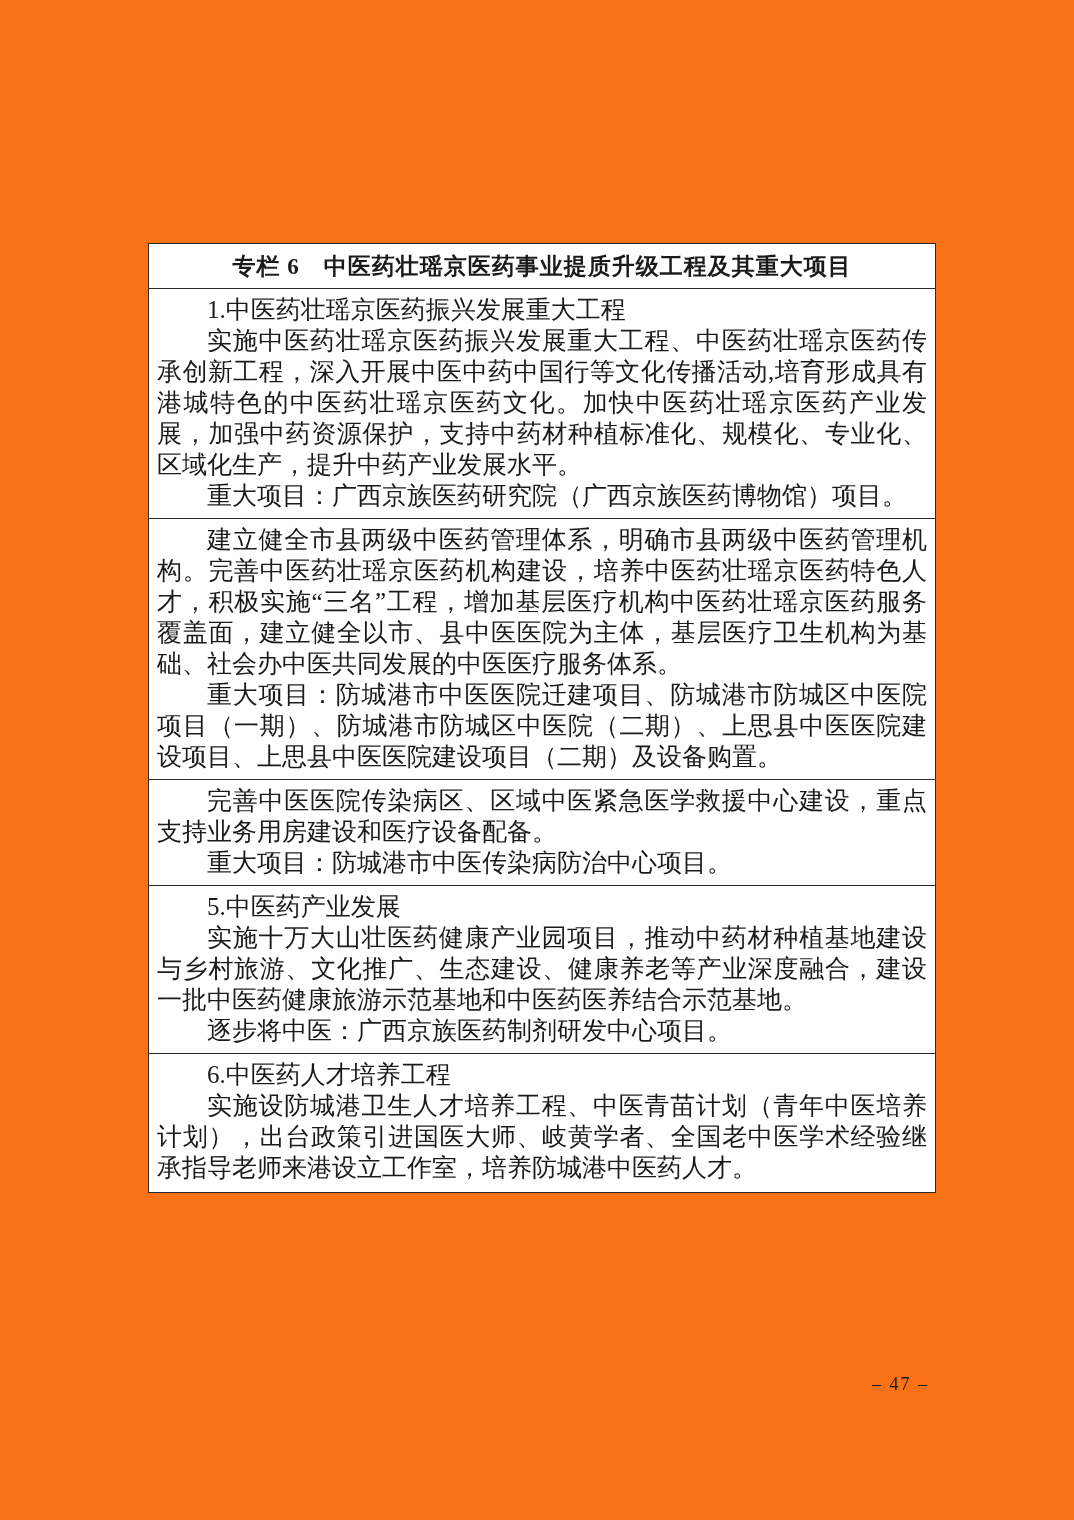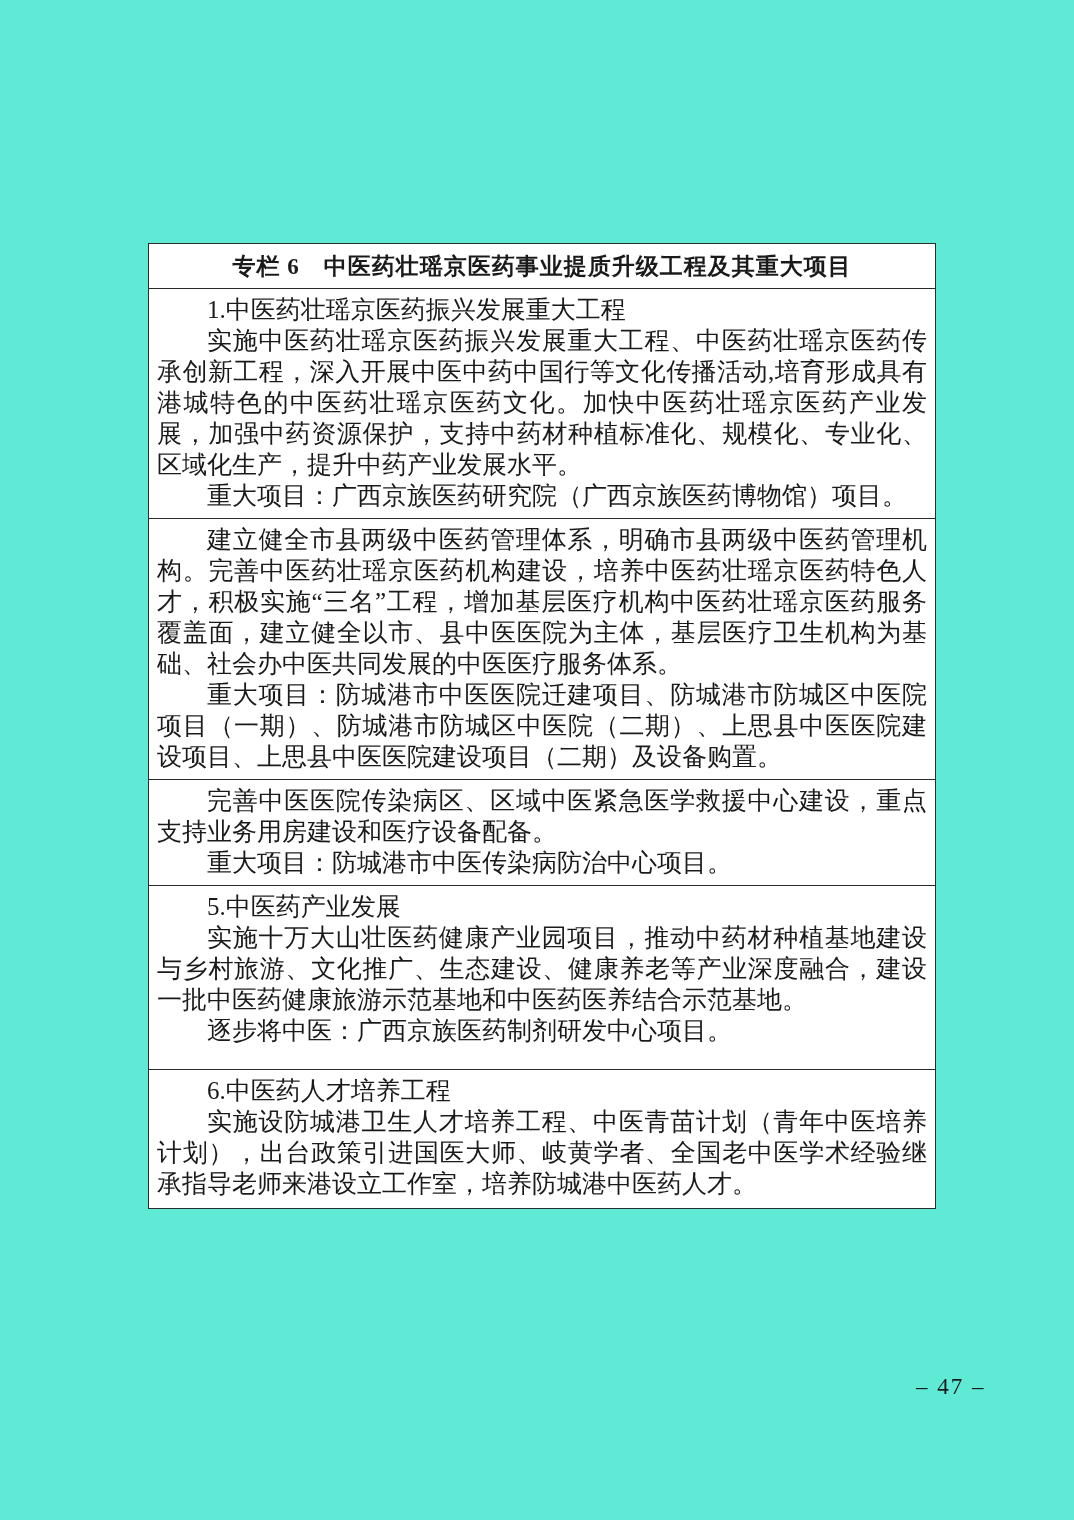--- a/index.html
+++ b/index.html
@@ -4,21 +4,21 @@
 <style>
   html, body {
     margin: 0;
     padding: 0;
     background: #ffffff;
   }
   .page {
     position: relative;
     width: 1074px;
     height: 1520px;
-    background: #5eead4;
+    background: #f97316;
     font-family: "Liberation Serif", "DejaVu Serif", serif;
     color: #1a1a1a;
     overflow: hidden;
   }
   .panel {
     position: absolute;
     left: 148px;
     top: 243px;
     width: 788px;
     border: 1.5px solid #2b2b2b;
@@ -45,27 +45,26 @@
     font-size: 25px;
     line-height: 31px;
     text-indent: 2em;
   }
   .sec-body, .sec-major {
     text-align: justify;
   }
   .sec-major:empty { display: none; }
   .row-last {
     padding-bottom: 9px;
-    margin-top: 16px;
   }
   .page-number {
     position: absolute;
-    left: 916px;
+    left: 872px;
     top: 1374px;
-    font-size: 23px;
+    font-size: 18px;
     letter-spacing: 2px;
     color: #1a1a1a;
   }
 </style>
 </head>
 <body>
 
 <div class="page">
 
   <div class="panel">

